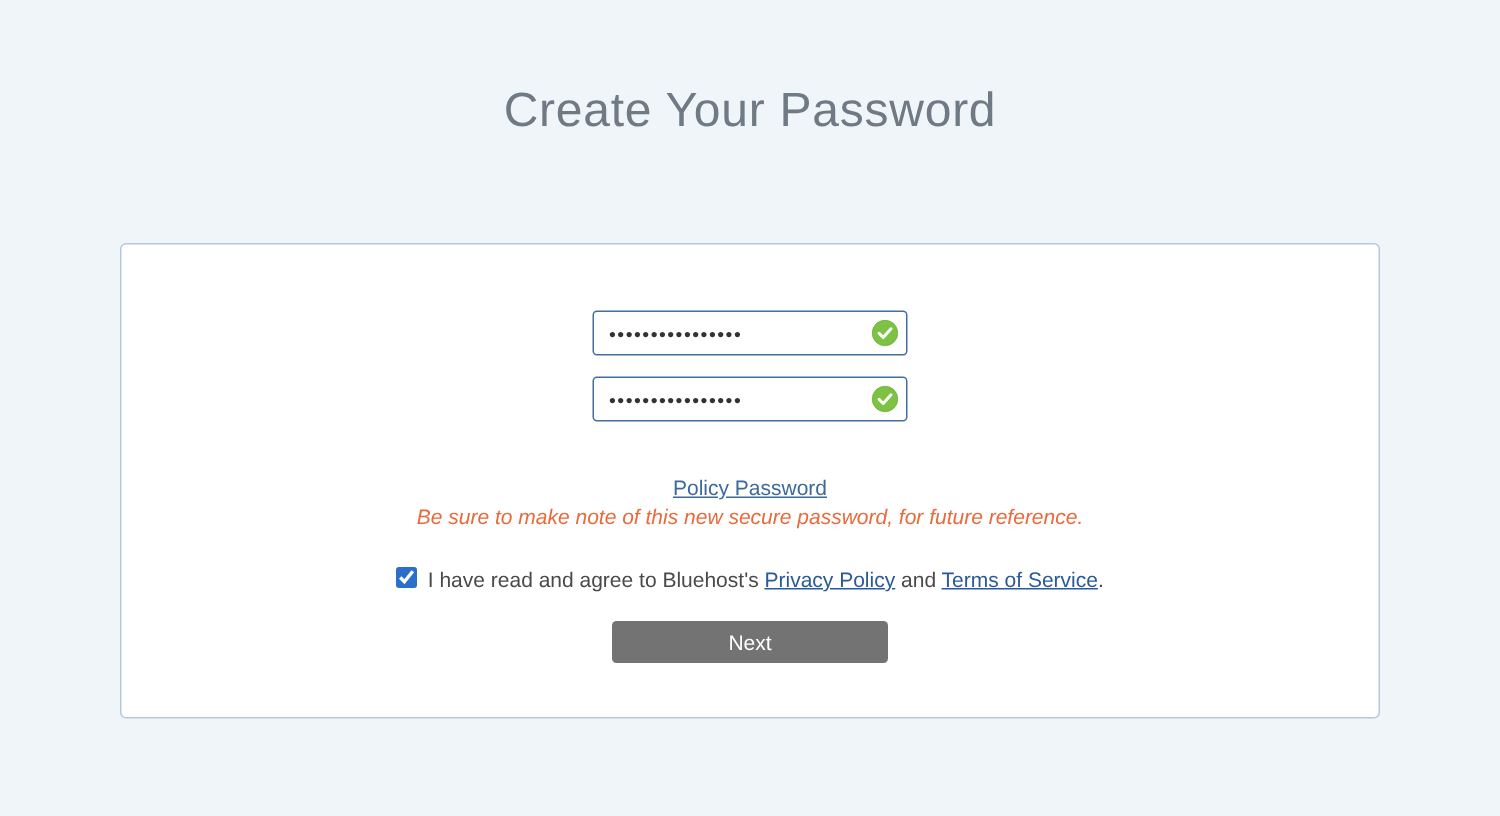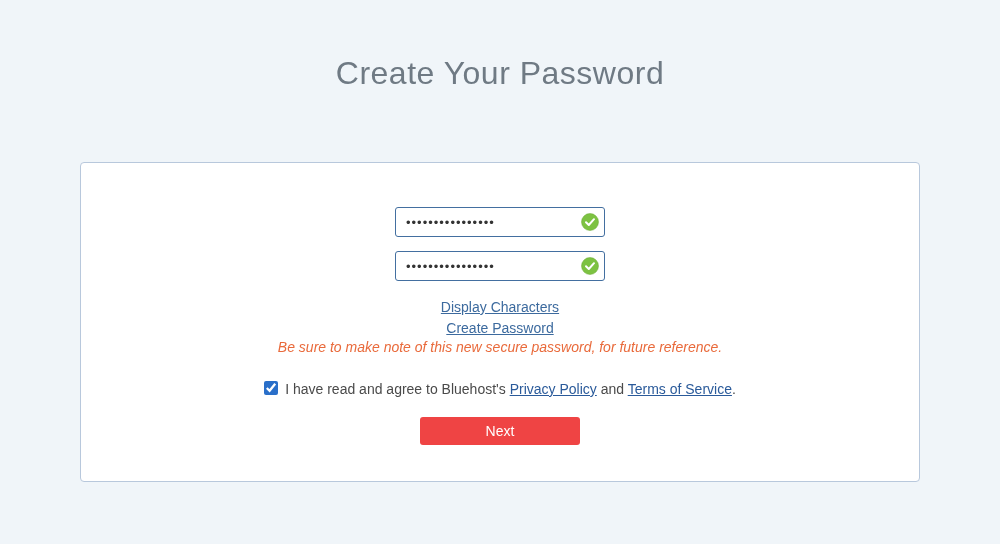--- a/index.html
+++ b/index.html
@@ -100,23 +100,23 @@
     .agree-label {
       color: #4a4a4a;
     }
     .inline-link {
       color: #2a5a9a;
       text-decoration: underline;
       cursor: pointer;
     }
     .next-button {
       margin-top: 20px;
-      width: 160px;
+      width: 184px;
       height: 28px;
-      background: #ef4444;
+      background: #737373;
       color: #ffffff;
       border: none;
       border-radius: 3px;
       font-size: 14px;
       cursor: pointer;
     }
   </style>
 </head>
 <body>
 
@@ -138,22 +138,22 @@
     <input type="password" class="password-input" value="••••••••••••••••" style="">
     <span class="check-icon">
       <svg width="18" height="18" viewBox="0 0 18 18">
         <circle cx="9" cy="9" r="8.5" fill="#7dc242" stroke="#6bab35" stroke-width="0.5"></circle>
         <path d="M5 9.2 L7.8 12 L13 6.2" stroke="#ffffff" stroke-width="2" fill="none" stroke-linecap="round" stroke-linejoin="round"></path>
       </svg>
     </span>
   </div>
 
   <div class="link-row">
-    <a class="text-link">Display Characters</a><br>
-    <a class="text-link">Create Password</a>
+    <br>
+    <a class="text-link">Policy Password</a>
   </div>
 
   <div class="warning-text">Be sure to make note of this new secure password, for future reference.</div>
 
   <div class="agree-row">
     <input type="checkbox" class="agree-checkbox" checked="" style="">
     <span class="agree-label">
       <span>I have read and agree to Bluehost's </span><a class="inline-link">Privacy Policy</a><span> and </span><a class="inline-link">Terms of Service</a><span>.</span>
     </span>
   </div>

